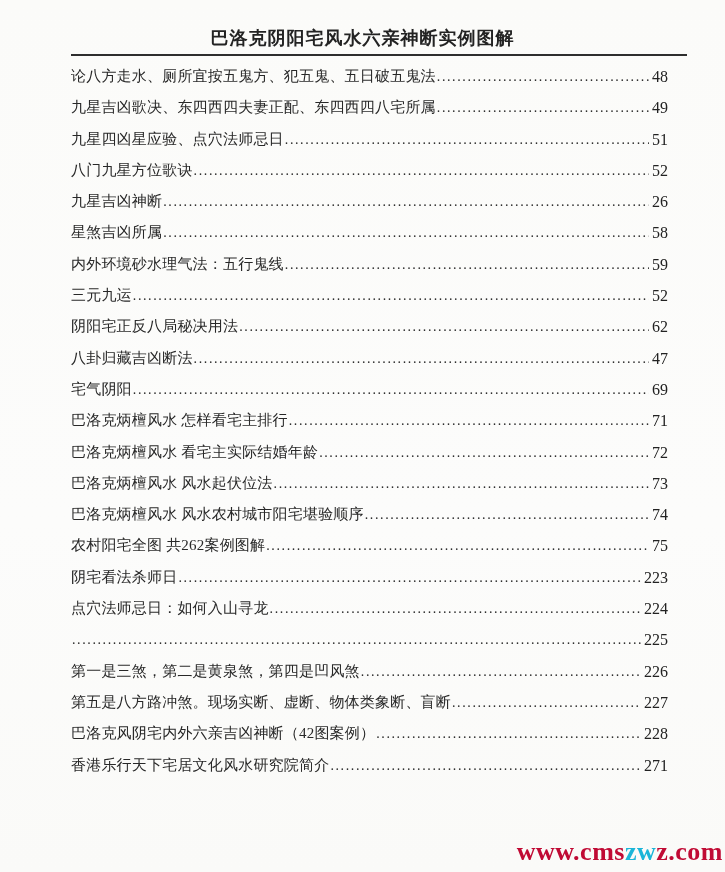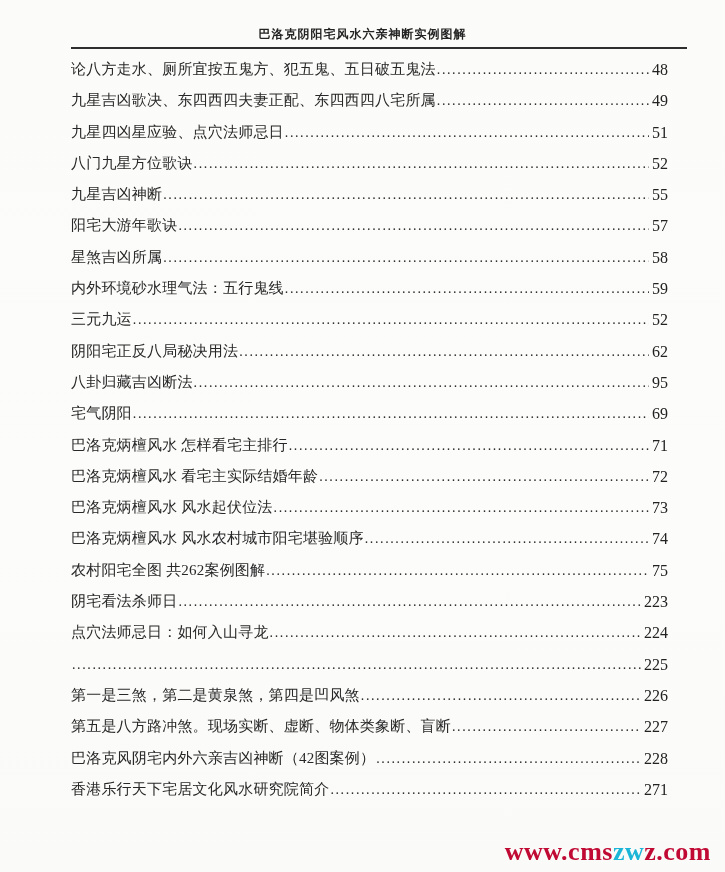--- a/index.html
+++ b/index.html
@@ -13,21 +13,21 @@
     height: 872px;
     margin: 0 auto;
     background: linear-gradient(180deg, #fbfbf9 0%, #fcfcfb 60%, #fafaf8 100%);
     font-family: "Liberation Serif", "DejaVu Serif", serif;
     color: #262626;
     overflow: hidden;
   }
   .header-title {
     padding-top: 26px;
     text-align: center;
-    font-size: 12px;
+    font-size: 18px;
     font-weight: bold;
     letter-spacing: 1px;
     color: #232323;
   }
   .header-rule {
     height: 0;
     border-top: 2px solid #2e2e2e;
     margin: 4px 38px 0 71px;
   }
   .toc {
@@ -59,21 +59,21 @@
     color: #2d2d2d;
   }
   .toc-page {
     white-space: nowrap;
     font-size: 16px;
     color: #222;
     padding-left: 2px;
   }
   .watermark {
     position: absolute;
-    right: 14px;
+    right: 2px;
     bottom: 5px;
     font-size: 26px;
     font-weight: bold;
     letter-spacing: 0.5px;
     font-family: "Liberation Serif", "DejaVu Serif", serif;
     white-space: nowrap;
   }
   .watermark span { display: inline; }
 </style>
 </head>
@@ -106,28 +106,23 @@
 
     <div class="toc-row">
       <span class="toc-title">八门九星方位歌诀</span>
       <span class="toc-dots"></span>
       <span class="toc-page">52</span>
     </div>
 
     <div class="toc-row">
       <span class="toc-title">九星吉凶神断</span>
       <span class="toc-dots"></span>
-      <span class="toc-page">55</span>
-    </div>
-
-    <div class="toc-row">
-      <span class="toc-title">阳宅大游年歌诀</span>
-      <span class="toc-dots"></span>
-      <span class="toc-page">57</span>
-    </div>
+      <span class="toc-page">26</span>
+    </div>
+
 
     <div class="toc-row">
       <span class="toc-title">星煞吉凶所属</span>
       <span class="toc-dots"></span>
       <span class="toc-page">58</span>
     </div>
 
     <div class="toc-row">
       <span class="toc-title">内外环境砂水理气法：五行鬼线</span>
       <span class="toc-dots"></span>
@@ -142,21 +137,21 @@
 
     <div class="toc-row">
       <span class="toc-title">阴阳宅正反八局秘决用法</span>
       <span class="toc-dots"></span>
       <span class="toc-page">62</span>
     </div>
 
     <div class="toc-row">
       <span class="toc-title">八卦归藏吉凶断法</span>
       <span class="toc-dots"></span>
-      <span class="toc-page">95</span>
+      <span class="toc-page">47</span>
     </div>
 
     <div class="toc-row">
       <span class="toc-title">宅气阴阳</span>
       <span class="toc-dots"></span>
       <span class="toc-page">69</span>
     </div>
 
     <div class="toc-row">
       <span class="toc-title">巴洛克炳檀风水 怎样看宅主排行</span>

